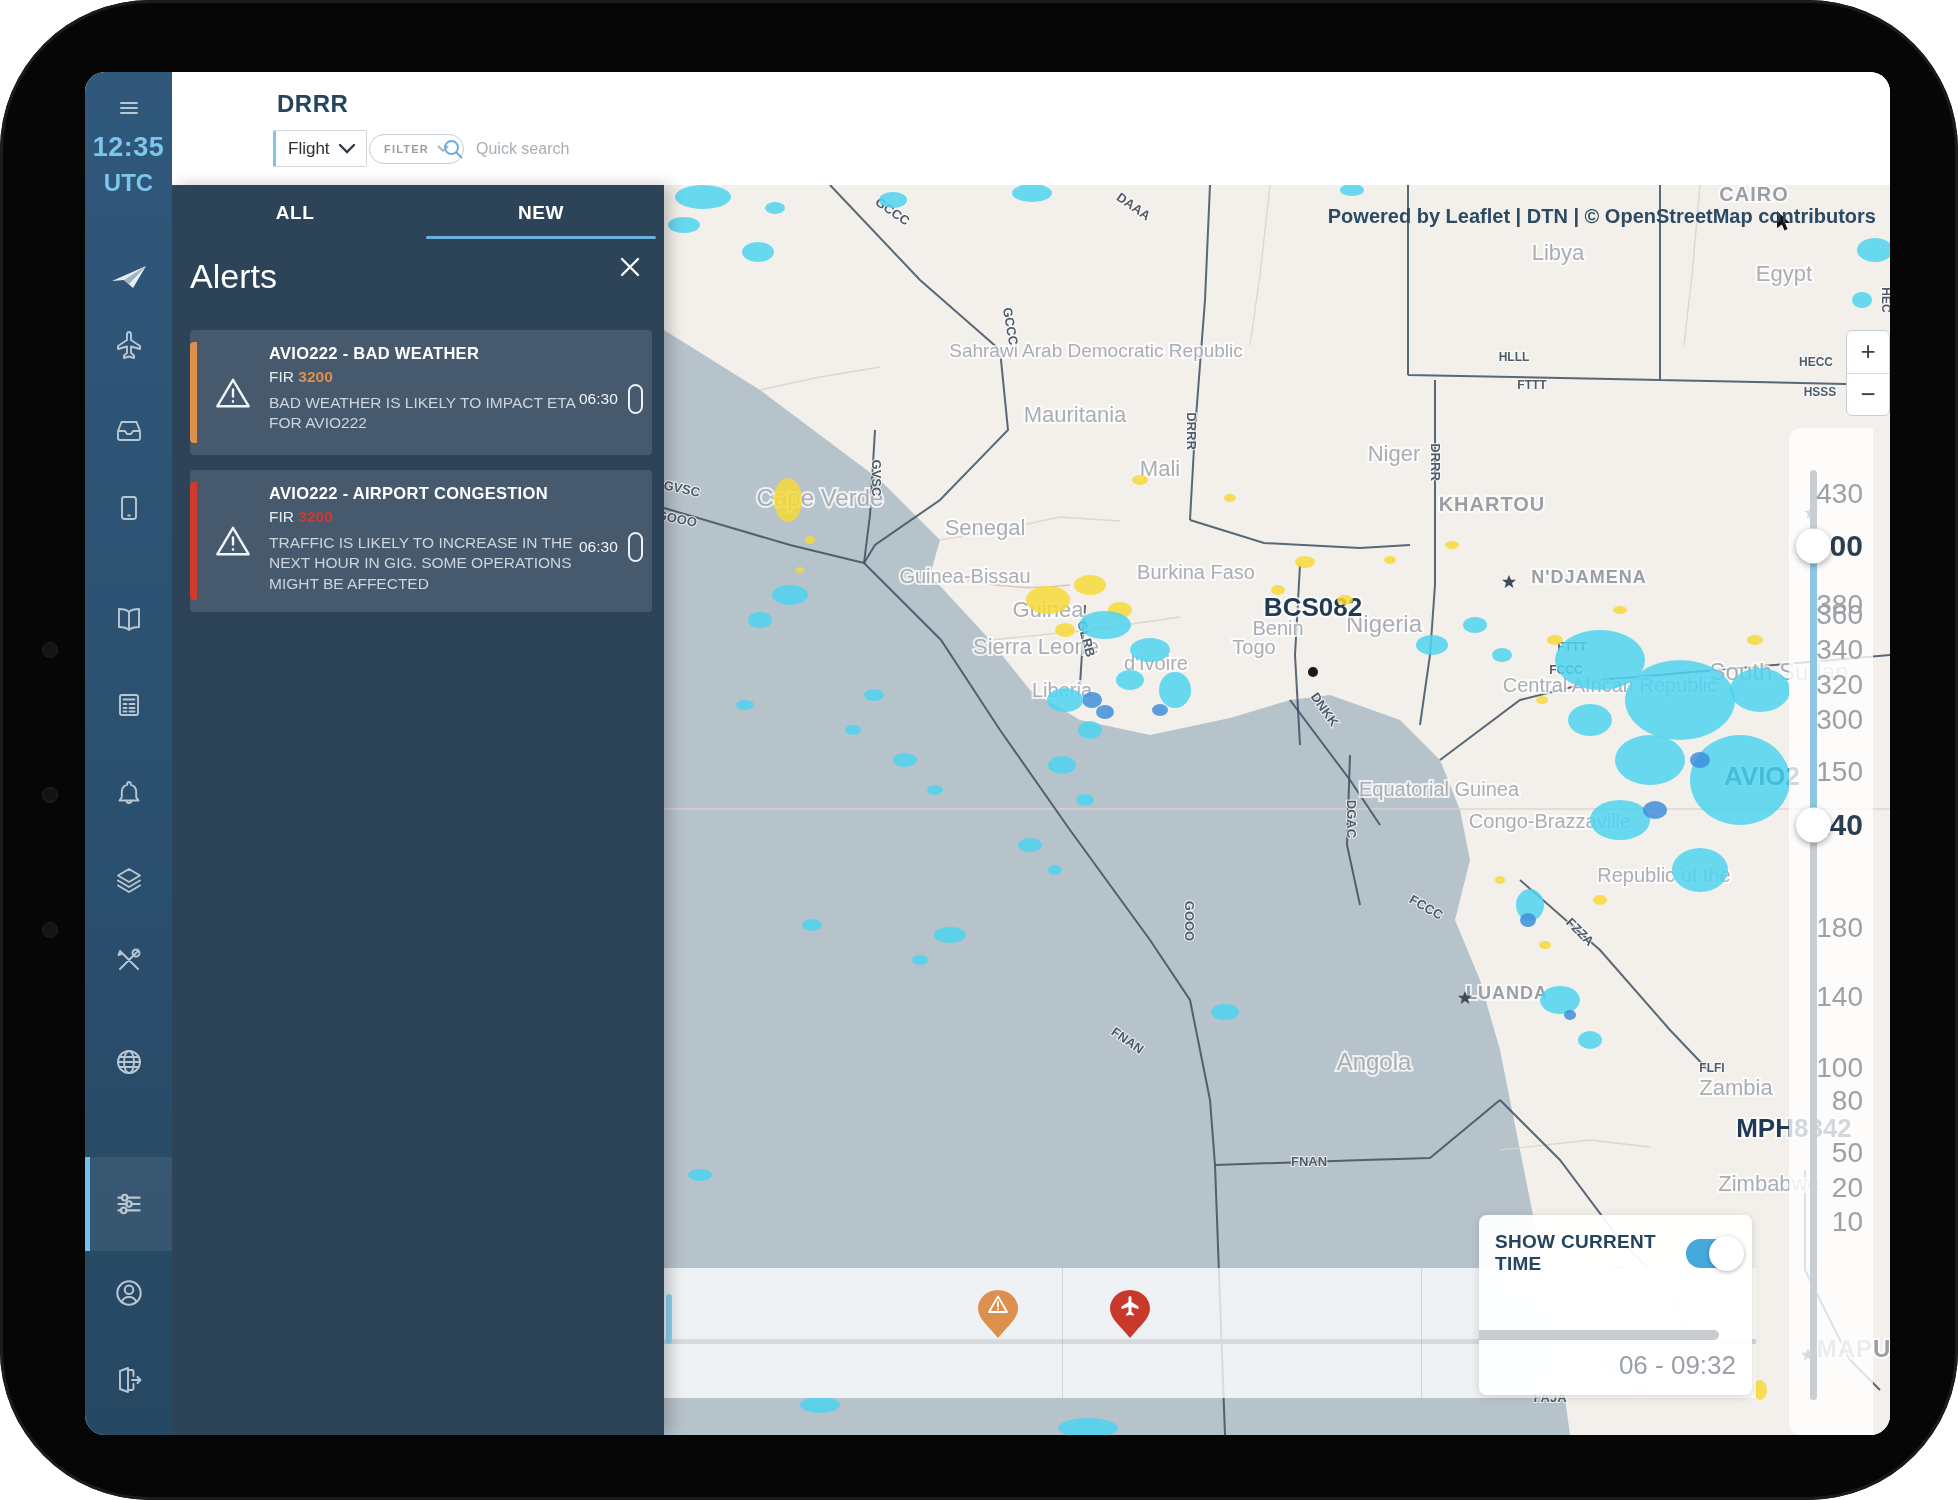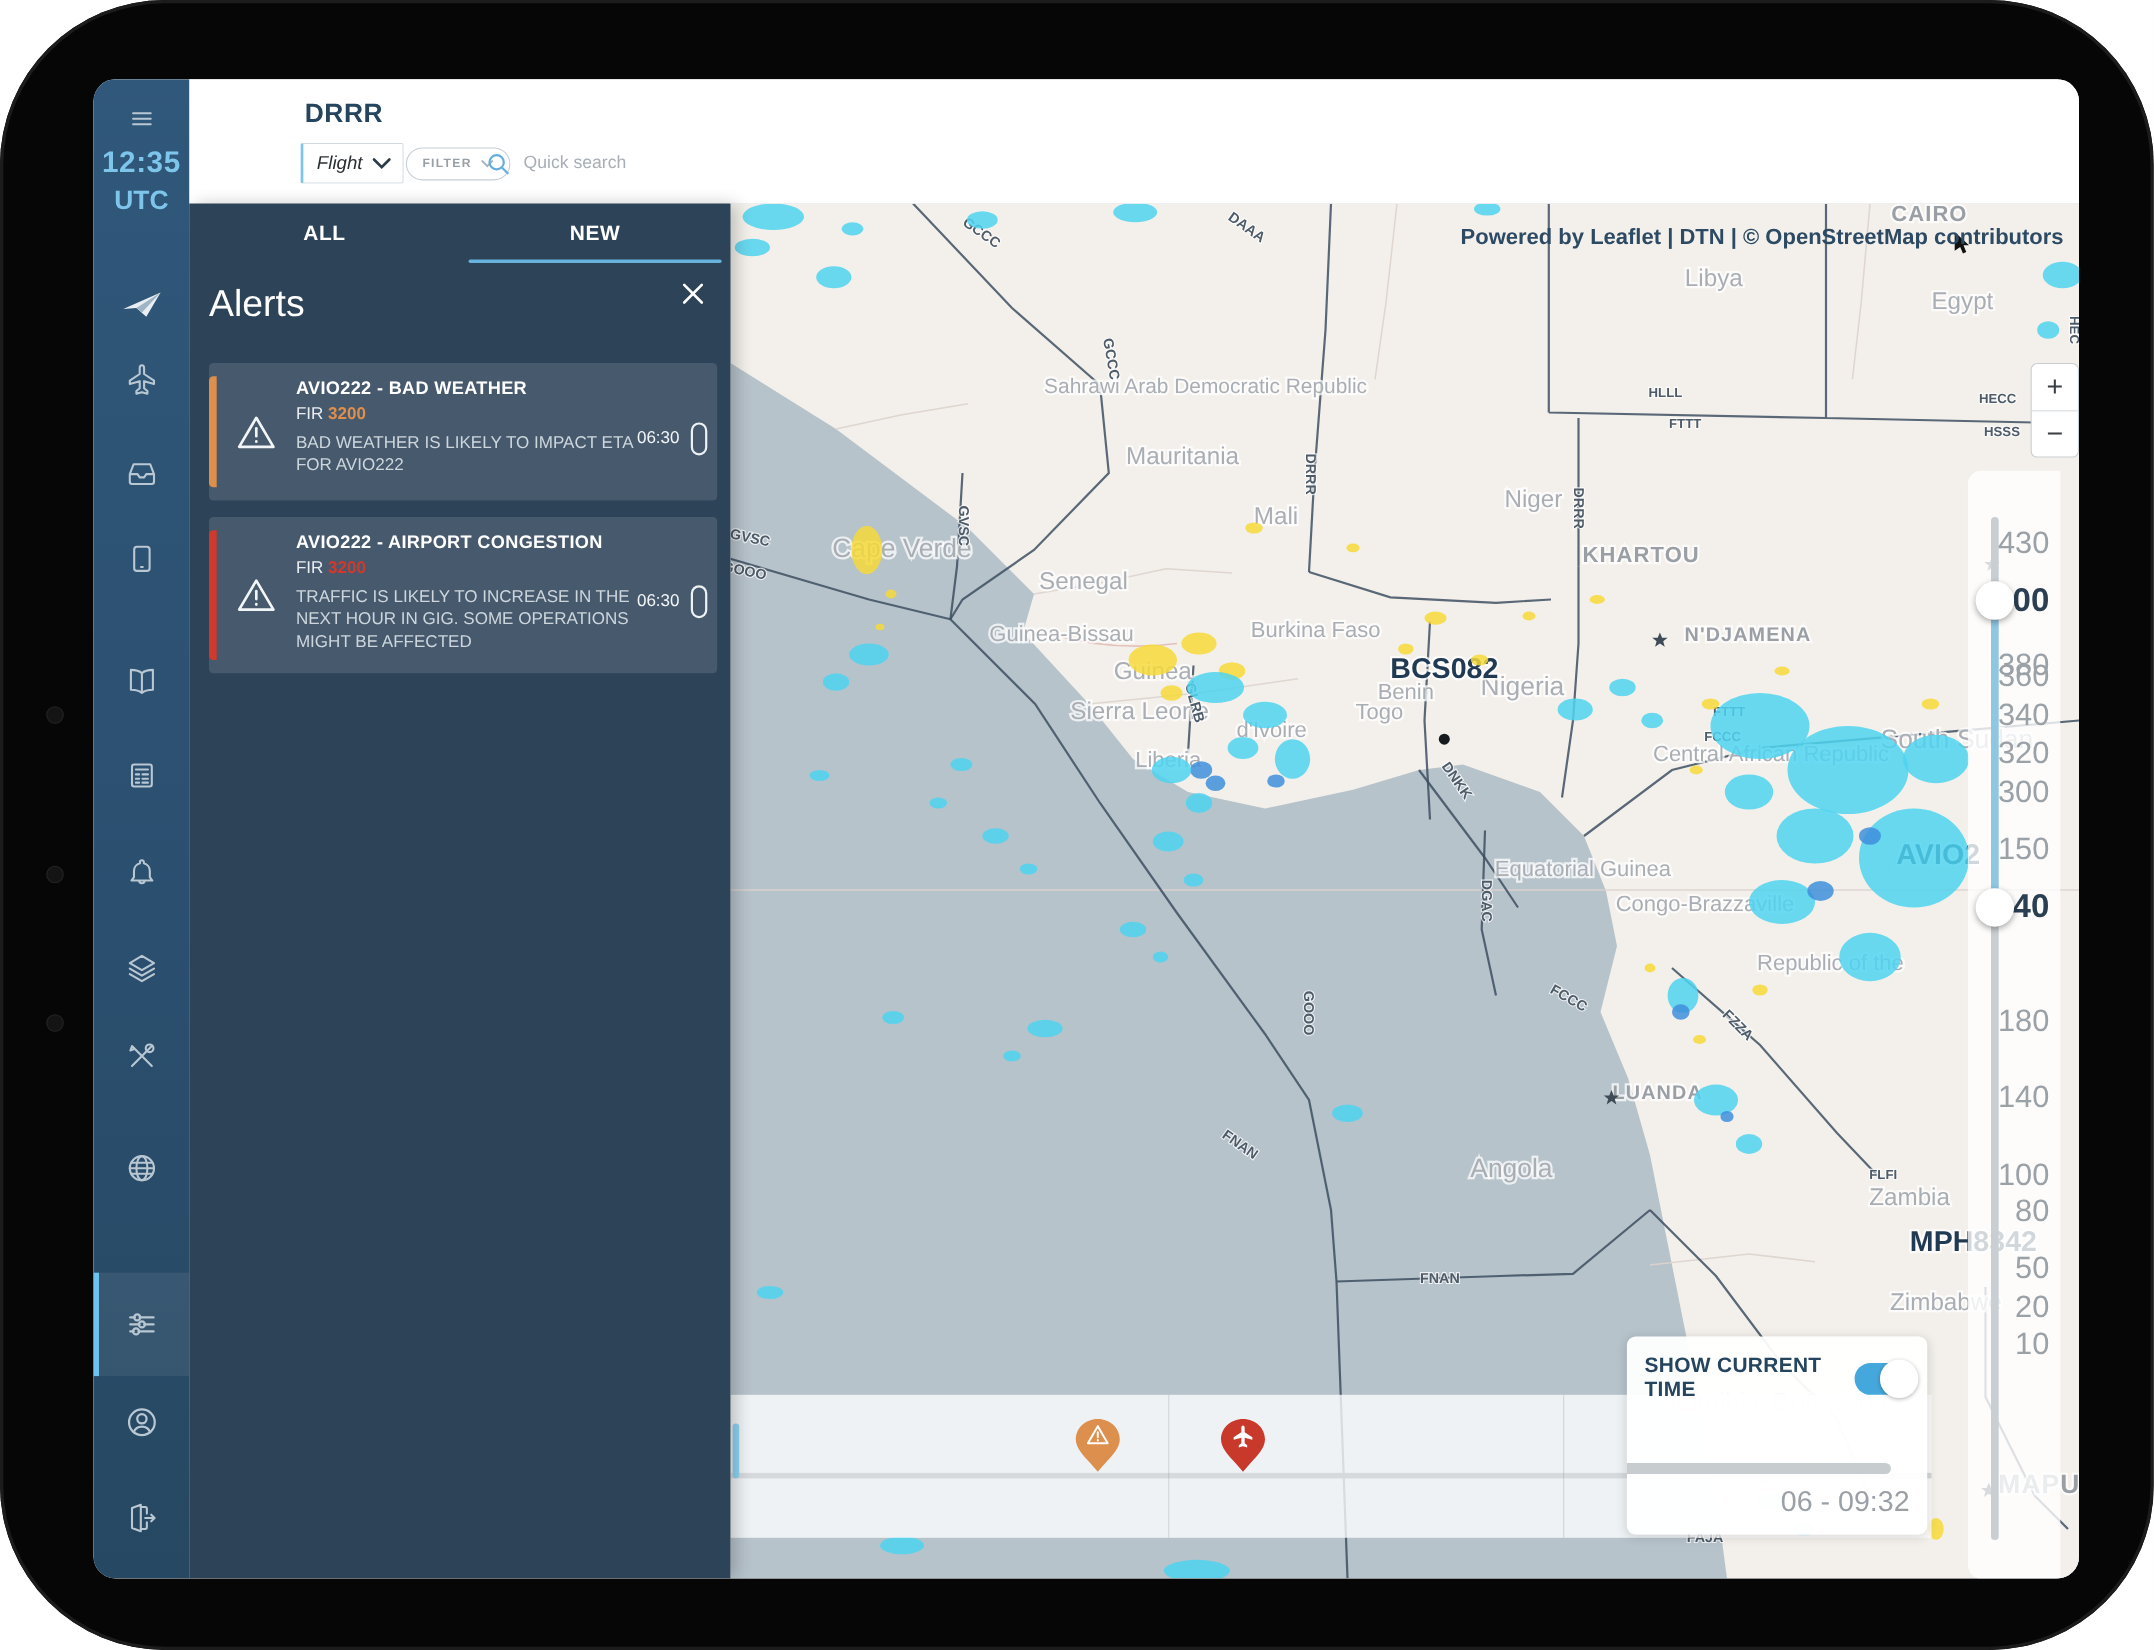--- a/index.html
+++ b/index.html
@@ -15,21 +15,21 @@
   .sb-item svg{stroke:#b9c7d3;fill:none;stroke-width:1.9;stroke-linecap:round;stroke-linejoin:round;}
   .sb-time{position:absolute;left:0;top:60px;width:87px;text-align:center;color:#7ec5ec;font-weight:700;}
   .sb-time .t1{font-size:27px;letter-spacing:.5px;}
   .sb-time .t2{font-size:24px;margin-top:6px;}
   .sb-active{position:absolute;left:0;top:1085px;width:87px;height:94px;background:rgba(255,255,255,.07);}
   .sb-active .bar{position:absolute;left:0;top:0;width:5px;height:94px;background:#6ec3ee;}
 
   
   .header{position:absolute;left:87px;top:0;width:1718px;height:113px;background:#fff;z-index:20;}
   .page-title{position:absolute;left:105px;top:18px;font-size:24px;font-weight:700;color:#25455f;letter-spacing:.5px;}
-  .flight-dd{position:absolute;left:101px;top:58px;height:37px;padding:0 10px 0 12px;border:1px solid #d2d9de;border-left:3px solid #7fc5ea;border-radius:2px;display:flex;align-items:center;gap:8px;font-size:17px;color:#2a2f34;cursor:pointer;font-style:italic;}
+  .flight-dd{position:absolute;left:101px;top:58px;height:37px;padding:0 10px 0 12px;border:1px solid #d2d9de;border-left:3px solid #7fc5ea;border-radius:2px;display:flex;align-items:center;gap:8px;font-size:17px;color:#2a2f34;cursor:pointer;}
   .filter-pill{position:absolute;left:197px;top:62px;height:30px;padding:0 14px;border:1.5px solid #c7ced4;border-radius:999px;display:flex;align-items:center;gap:8px;font-size:11px;font-weight:700;letter-spacing:1.2px;color:#979fa6;cursor:pointer;}
   .qsearch{position:absolute;left:270px;top:62px;height:30px;display:flex;align-items:center;gap:12px;cursor:text;}
   .qsearch .ph{font-size:16px;color:#a7aeb5;}
 
   
   .alerts{position:absolute;left:87px;top:113px;width:492px;height:1250px;background:#2d4357;z-index:25;box-shadow:6px 0 14px rgba(0,0,0,.22);}
   .tabs{position:absolute;top:0;left:0;width:100%;height:56px;display:flex;}
   .tab{flex:1;display:flex;align-items:center;justify-content:center;color:#fff;font-size:19px;font-weight:700;letter-spacing:.6px;cursor:pointer;position:relative;}
   .tab.active::after{content:"";position:absolute;left:8px;right:8px;bottom:2px;height:3px;background:#68b2de;border-radius:2px;}
   .alerts-title{position:absolute;left:18px;top:72px;color:#fff;font-size:34px;font-weight:300;}

